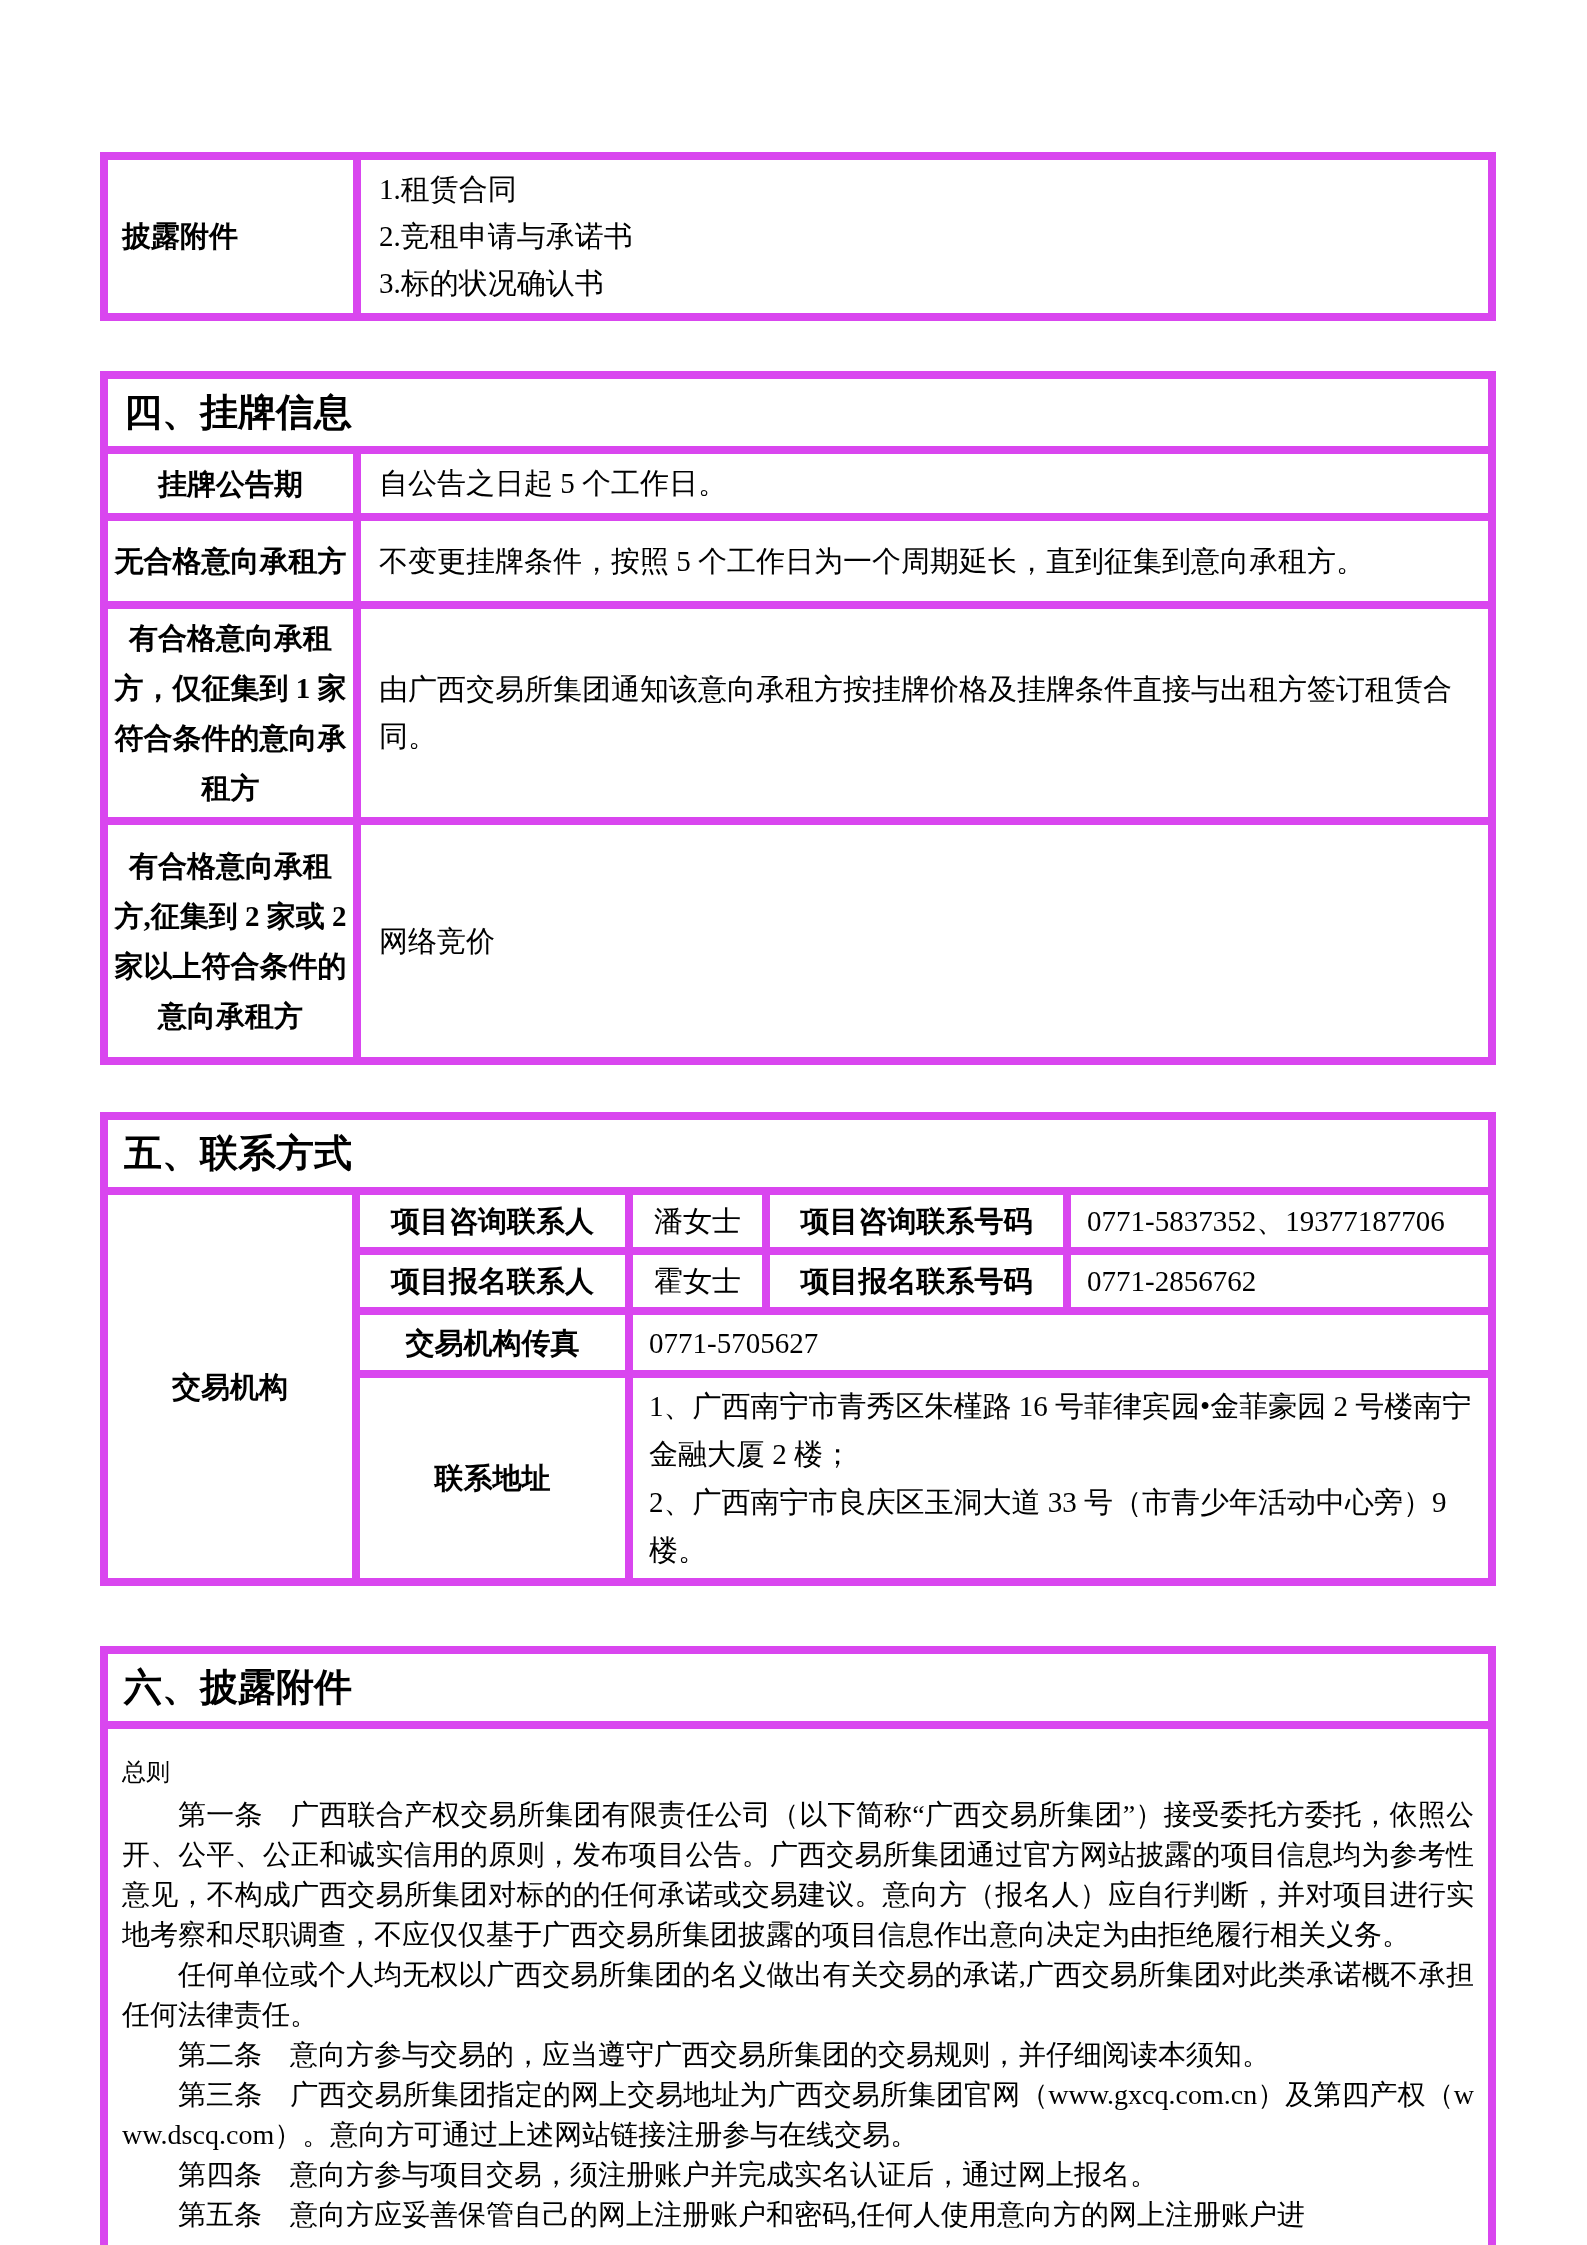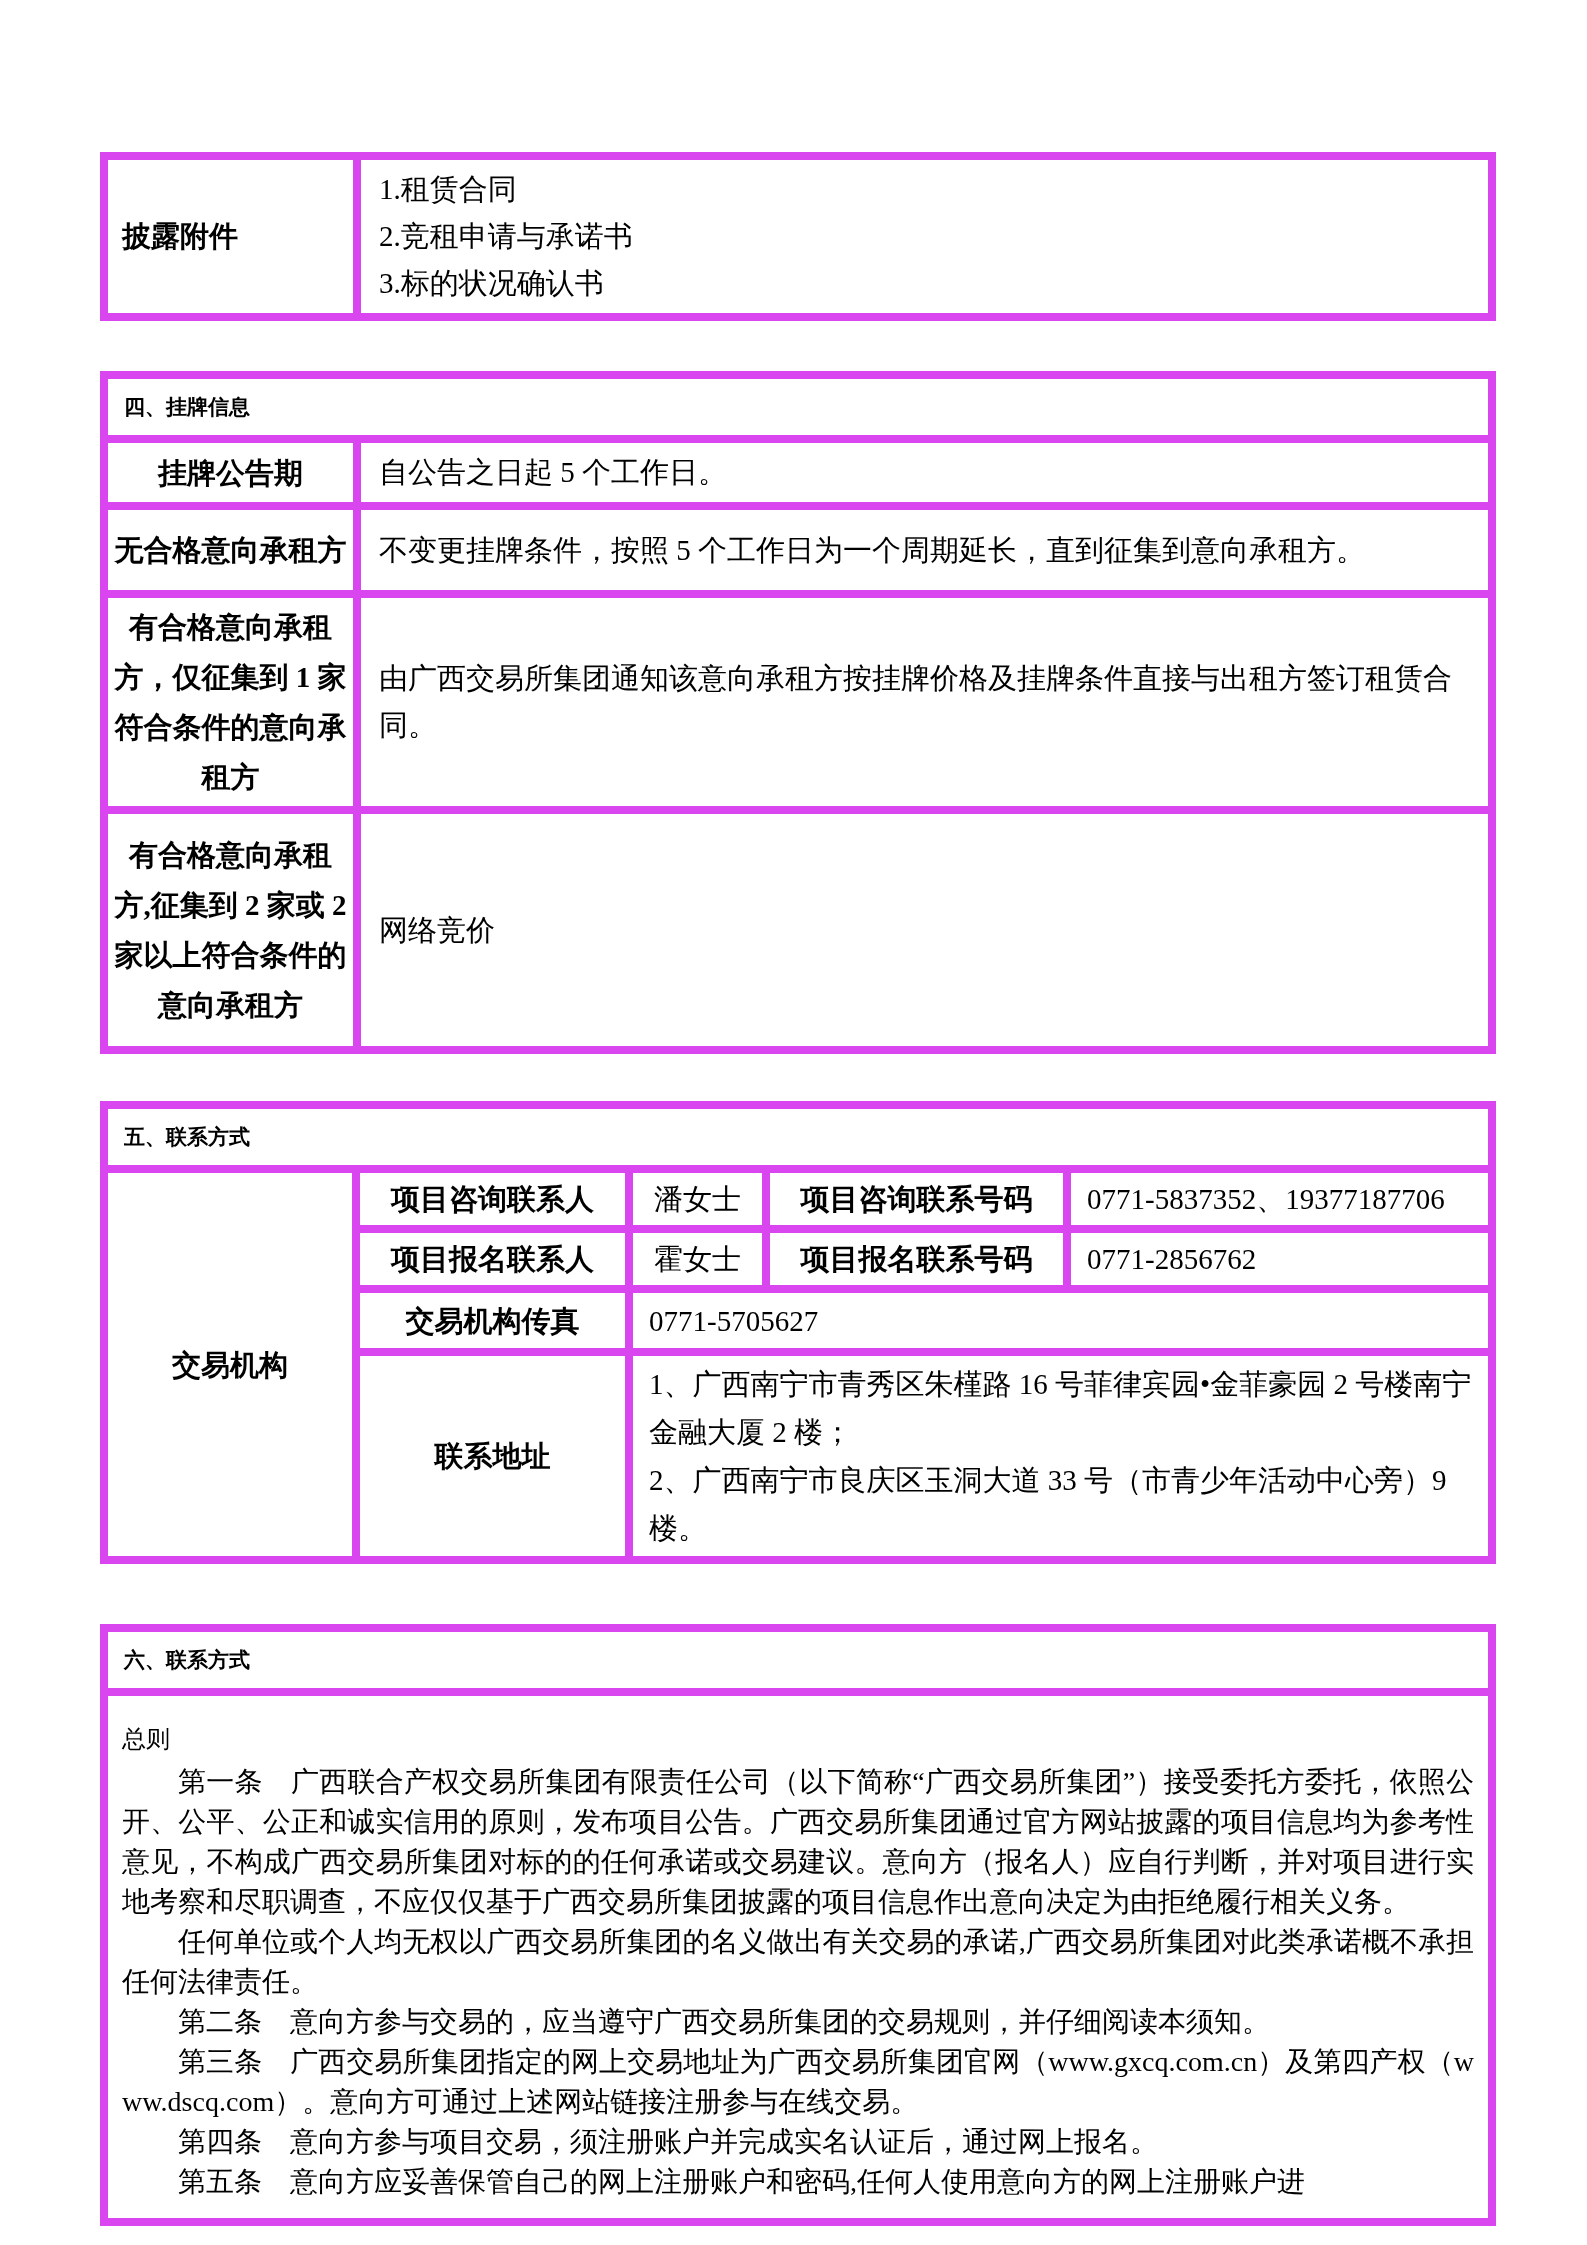--- a/index.html
+++ b/index.html
@@ -23,21 +23,21 @@
     word-break:break-all;
     overflow:hidden;
   }
   .t-attach{margin-top:152px;}
   .t-listing{margin-top:50px;}
   .t-contact{margin-top:47px;}
   .t-notice{margin-top:60px;}
 
   .sec-title{
     font-weight:bold;
-    font-size:21px;
+    font-size:38px;
     padding:8px 12px 8px 16px;
     height:40px;
   }
   .lbl{
     font-weight:bold;
     text-align:center;
     line-height:50px;
     padding:4px 6px;
   }
   .lbl-left{
@@ -171,21 +171,21 @@
   </tr>
 </tbody>
   </table>
 
 <table class="doc-table t-notice">
   <colgroup>
       <col style="width:1388px">
     </colgroup>
   <tbody>
       <tr style="height:55px;">
-    <td class="sec-title">六、联系方式</td>
+    <td class="sec-title">六、披露附件</td>
   </tr>
   <tr>
     <td class="notice-body">
       <p class="notice-subtitle">总则</p>
       <p class="notice-para">第一条　广西联合产权交易所集团有限责任公司（以下简称“广西交易所集团”）接受委托方委托，依照公开、公平、公正和诚实信用的原则，发布项目公告。广西交易所集团通过官方网站披露的项目信息均为参考性意见，不构成广西交易所集团对标的的任何承诺或交易建议。意向方（报名人）应自行判断，并对项目进行实地考察和尽职调查，不应仅仅基于广西交易所集团披露的项目信息作出意向决定为由拒绝履行相关义务。</p>
       <p class="notice-para">任何单位或个人均无权以广西交易所集团的名义做出有关交易的承诺,广西交易所集团对此类承诺概不承担任何法律责任。</p>
       <p class="notice-para">第二条　意向方参与交易的，应当遵守广西交易所集团的交易规则，并仔细阅读本须知。</p>
       <p class="notice-para">第三条　广西交易所集团指定的网上交易地址为广西交易所集团官网（www.gxcq.com.cn）及第四产权（www.dscq.com）。意向方可通过上述网站链接注册参与在线交易。</p>
       <p class="notice-para">第四条　意向方参与项目交易，须注册账户并完成实名认证后，通过网上报名。</p>
       <p class="notice-para">第五条　意向方应妥善保管自己的网上注册账户和密码,任何人使用意向方的网上注册账户进</p>

